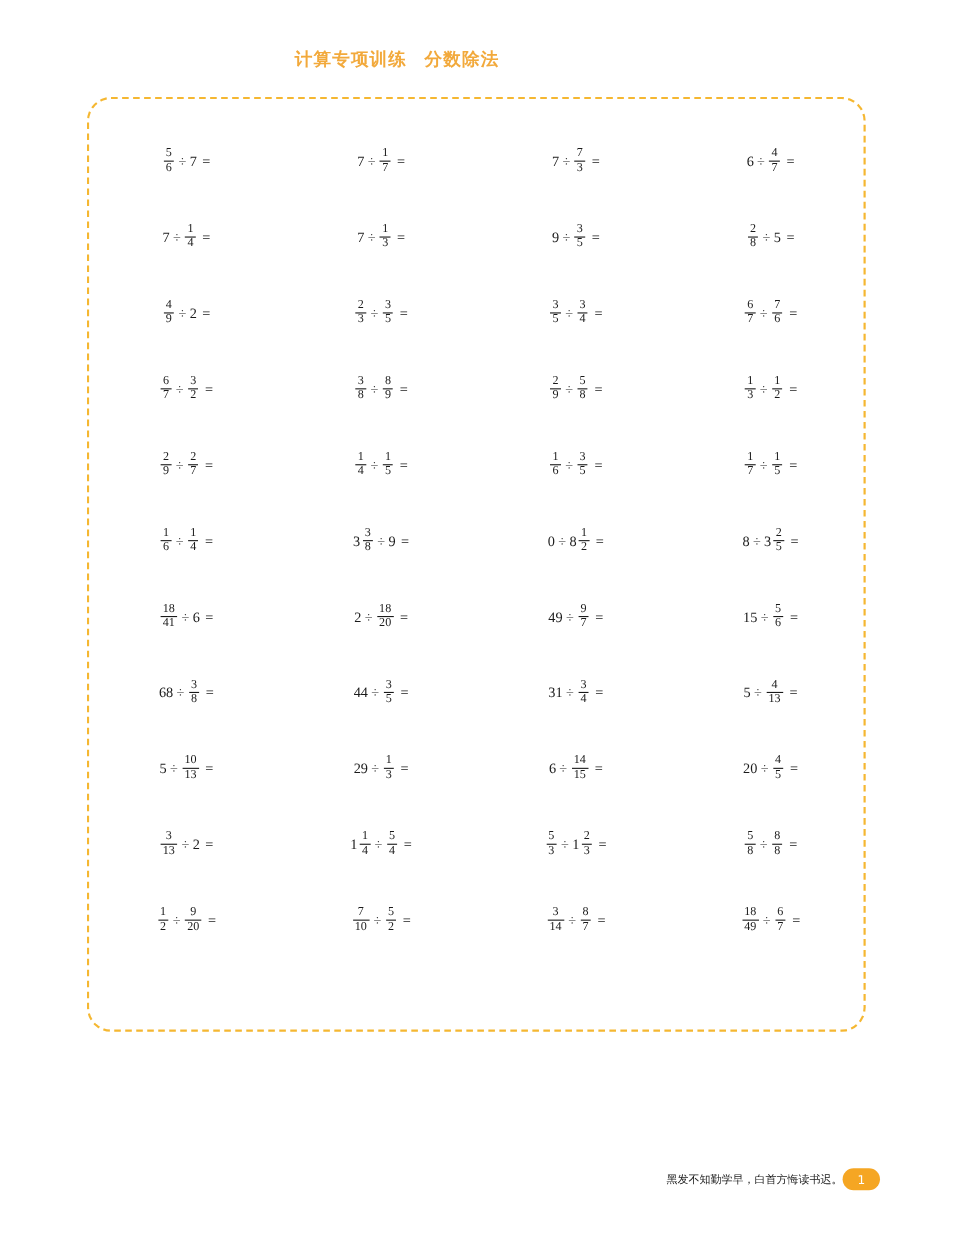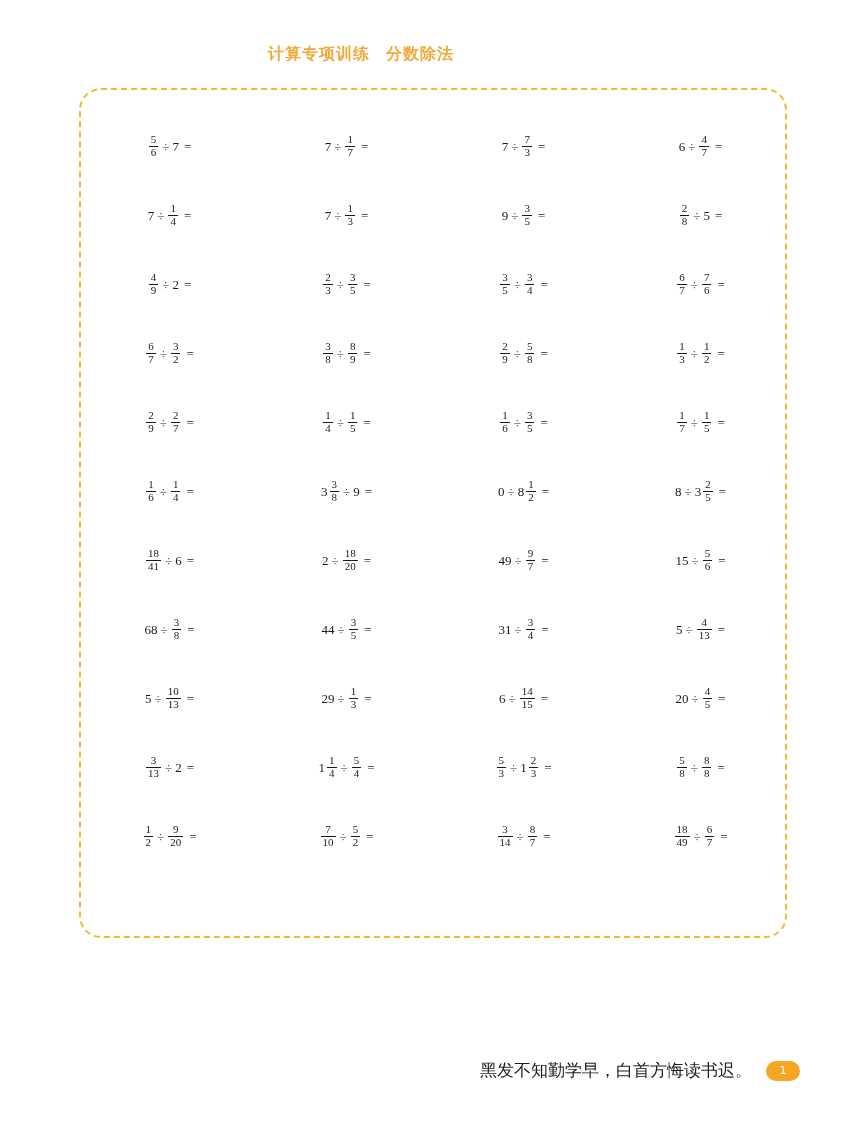--- a/index.html
+++ b/index.html
@@ -103,23 +103,22 @@
     bottom: 40px;
     width: 866px;
     display: flex;
     align-items: center;
     justify-content: flex-end;
     padding-right: 66px;
     box-sizing: border-box;
   }
   .footer-text {
     font-family: Liberation Sans, sans-serif;
-    font-size: 17px;
+    font-size: 10px;
     color: #1a1a1a;
-    margin-right: 14px;
   }
   .page-badge {
     width: 34px;
     height: 20px;
     border-radius: 10px;
     background: #f5a623;
     color: #ffffff;
     font-family: "DejaVu Sans", sans-serif;
     font-size: 11px;
     display: flex;

